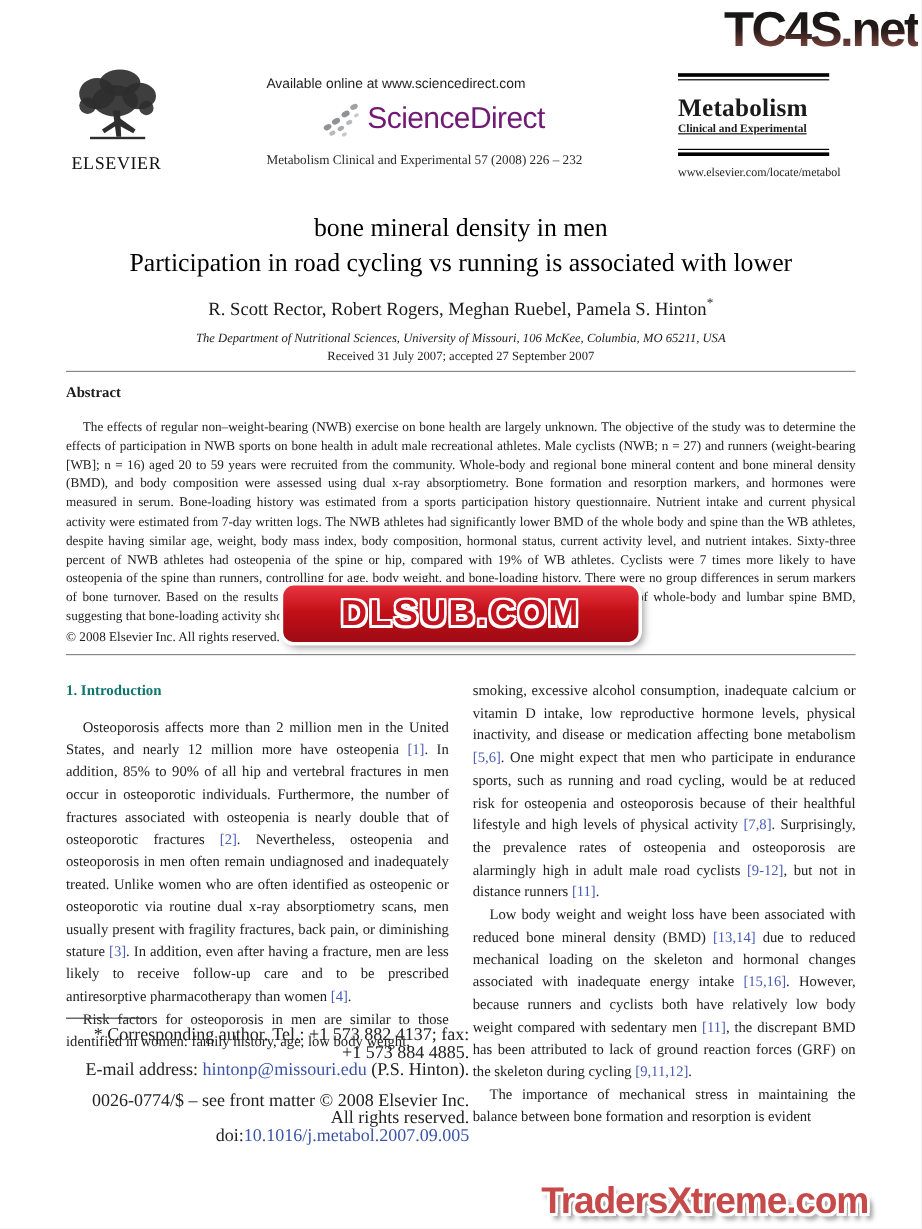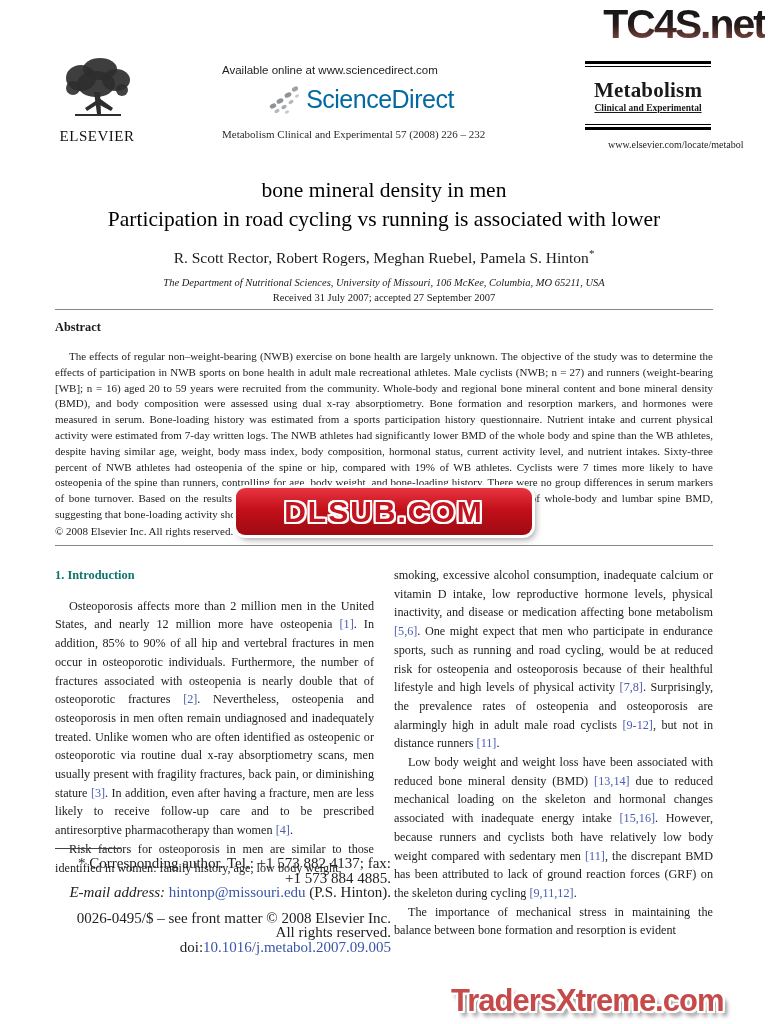--- a/index.html
+++ b/index.html
@@ -43,29 +43,29 @@
 
   
   .elsevier { position:absolute; left:55px; top:56px; width:84px; text-align:center; }
   .elsevier .wordmark {
     margin-top:2px; font-size:15px; letter-spacing:.5px; color:#111;
     font-family:"Liberation Serif", serif;
   }
   .head-center { position:absolute; left:222px; top:64px; width:276px; }
   .avail-line { font-family:"Liberation Sans", sans-serif; font-size:11.5px; color:#1c1c1c; }
   .sd-row { margin-top:7px; display:flex; align-items:center; justify-content:center; gap:4px; }
-  .sd-word { font-family:"Liberation Sans", sans-serif; font-size:25px; color:#0369a1; letter-spacing:-.5px; }
+  .sd-word { font-family:"Liberation Sans", sans-serif; font-size:25px; color:#701a75; letter-spacing:-.5px; }
   .cite-line { margin-top:13px; font-size:11px; color:#2a2a2a; }
 
-  .jbox { position:absolute; left:585px; top:61px; width:126px; text-align:center; }
+  .jbox { position:absolute; left:565px; top:61px; width:126px; text-align:left; }
   .dbl { height:6px; border-top:3px solid #000; border-bottom:1px solid #000; }
   .dbl.flip { border-top:1px solid #000; border-bottom:3px solid #000; }
   .jname { margin-top:11px; font-size:21px; font-weight:bold; letter-spacing:.2px; }
   .jsub { font-size:9.5px; font-weight:bold; margin-top:0; margin-bottom:11px;text-decoration:underline; }
-  .jurl { margin-top:9px; font-size:10px; color:#222;margin-left:23px; }
+  .jurl { margin-top:9px; font-size:10px; color:#222; }
 
   
   .titleblock { position:absolute; left:40px; top:176px; width:688px; text-align:center; }
   .title { font-size:21.5px; line-height:29px; font-weight:normal; color:#000; }
   .authors { margin-top:13px; font-size:15.5px; }
   .authors sup { font-size:11px; }
   .affil { margin-top:10px; font-size:10.5px; font-style:italic; }
   .received { margin-top:4px; font-size:10.5px; }
 
   .rule { position:absolute; left:55px; width:658px; border-top:1px solid #888; }
@@ -86,21 +86,21 @@
 
   
   .footnote { position:absolute; left:55px; top:848px; width:336px; font-size:15px; line-height:14.6px; color:#222;text-align:right; }
   .fn-rule { width:66px; border-top:1px solid #444; margin-bottom:7px; }
   .fn1 { text-indent:14px; }
   .fn2 { text-indent:7px; }
   .issn-block { margin-top:11px; }
 
   .seg-cite { color:#4a5db2; }
   .seg-link { color:#3a55a8; }
-  .seg-italic { font-style:italic; }
+  .seg-italic { }
 </style>
 </head>
 <body>
 
 <div class="page">
 
   <div class="wm-tc4s">TC4S.net</div>
 
   <div class="elsevier">
     <svg width="76" height="66" viewBox="0 0 76 66">
@@ -186,20 +186,20 @@
       <p class="ind"><span>Low body weight and weight loss have been associated with reduced bone mineral density (BMD) </span><span class="seg-cite">[13,14]</span><span> due to reduced mechanical loading on the skeleton and hormonal changes associated with inadequate energy intake </span><span class="seg-cite">[15,16]</span><span>. However, because runners and cyclists both have relatively low body weight compared with sedentary men </span><span class="seg-cite">[11]</span><span>, the discrepant BMD has been attributed to lack of ground reaction forces (GRF) on the skeleton during cycling </span><span class="seg-cite">[9,11,12]</span><span>.</span></p>
       <p class="ind"><span>The importance of mechanical stress in maintaining the balance between bone formation and resorption is evident</span></p>
     </div>
   </div>
 
   <div class="footnote">
     <div class="fn-rule"></div>
     <p class="fn1">* Corresponding author. Tel.: +1 573 882 4137; fax: +1 573 884 4885.</p>
     <p class="fn2"><span class="seg-italic">E-mail address:</span><span> </span><span class="seg-link">hintonp@missouri.edu</span><span> (P.S. Hinton).</span></p>
     <div class="issn-block">
-      <p>0026-0495/$ – see front matter © 2008 Elsevier Inc. All rights reserved.</p>
+      <p>0026-0774/$ – see front matter © 2008 Elsevier Inc. All rights reserved.</p>
       <p><span>doi:</span><span class="seg-link">10.1016/j.metabol.2007.09.005</span></p>
     </div>
   </div>
 
   <div class="wm-traders">TradersXtreme.com</div>
 
 </div>
 
 </body></html>

